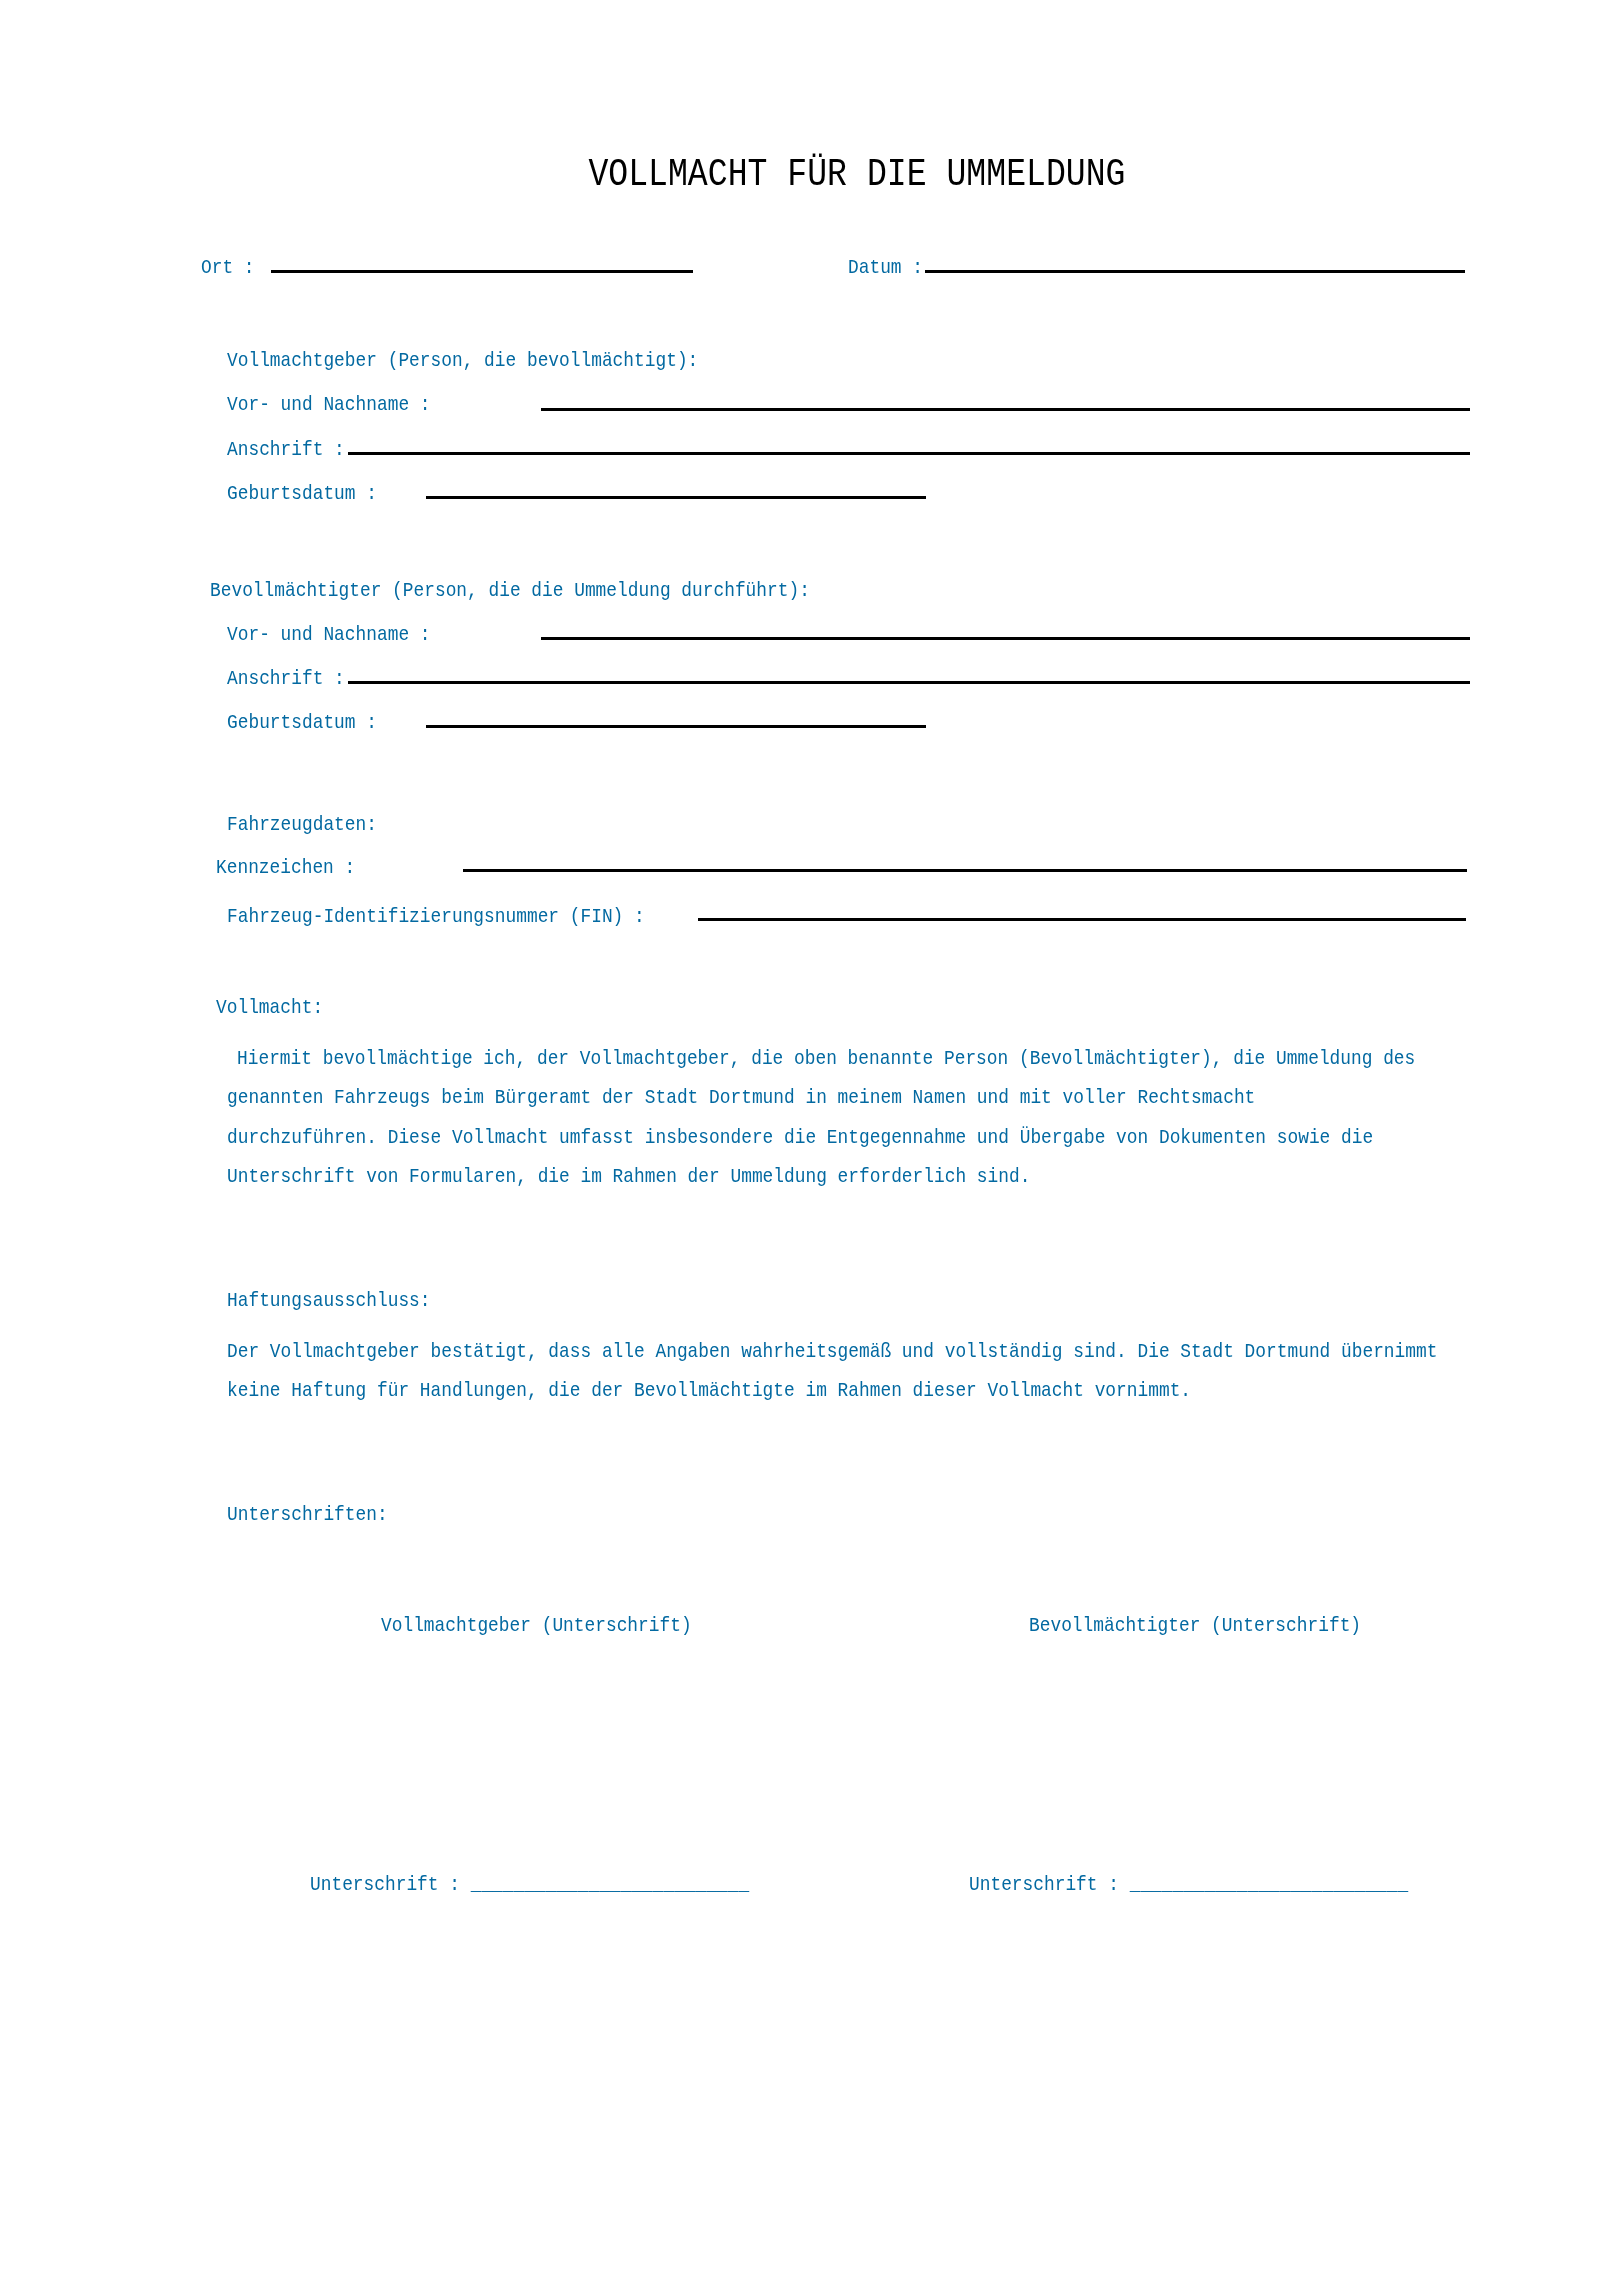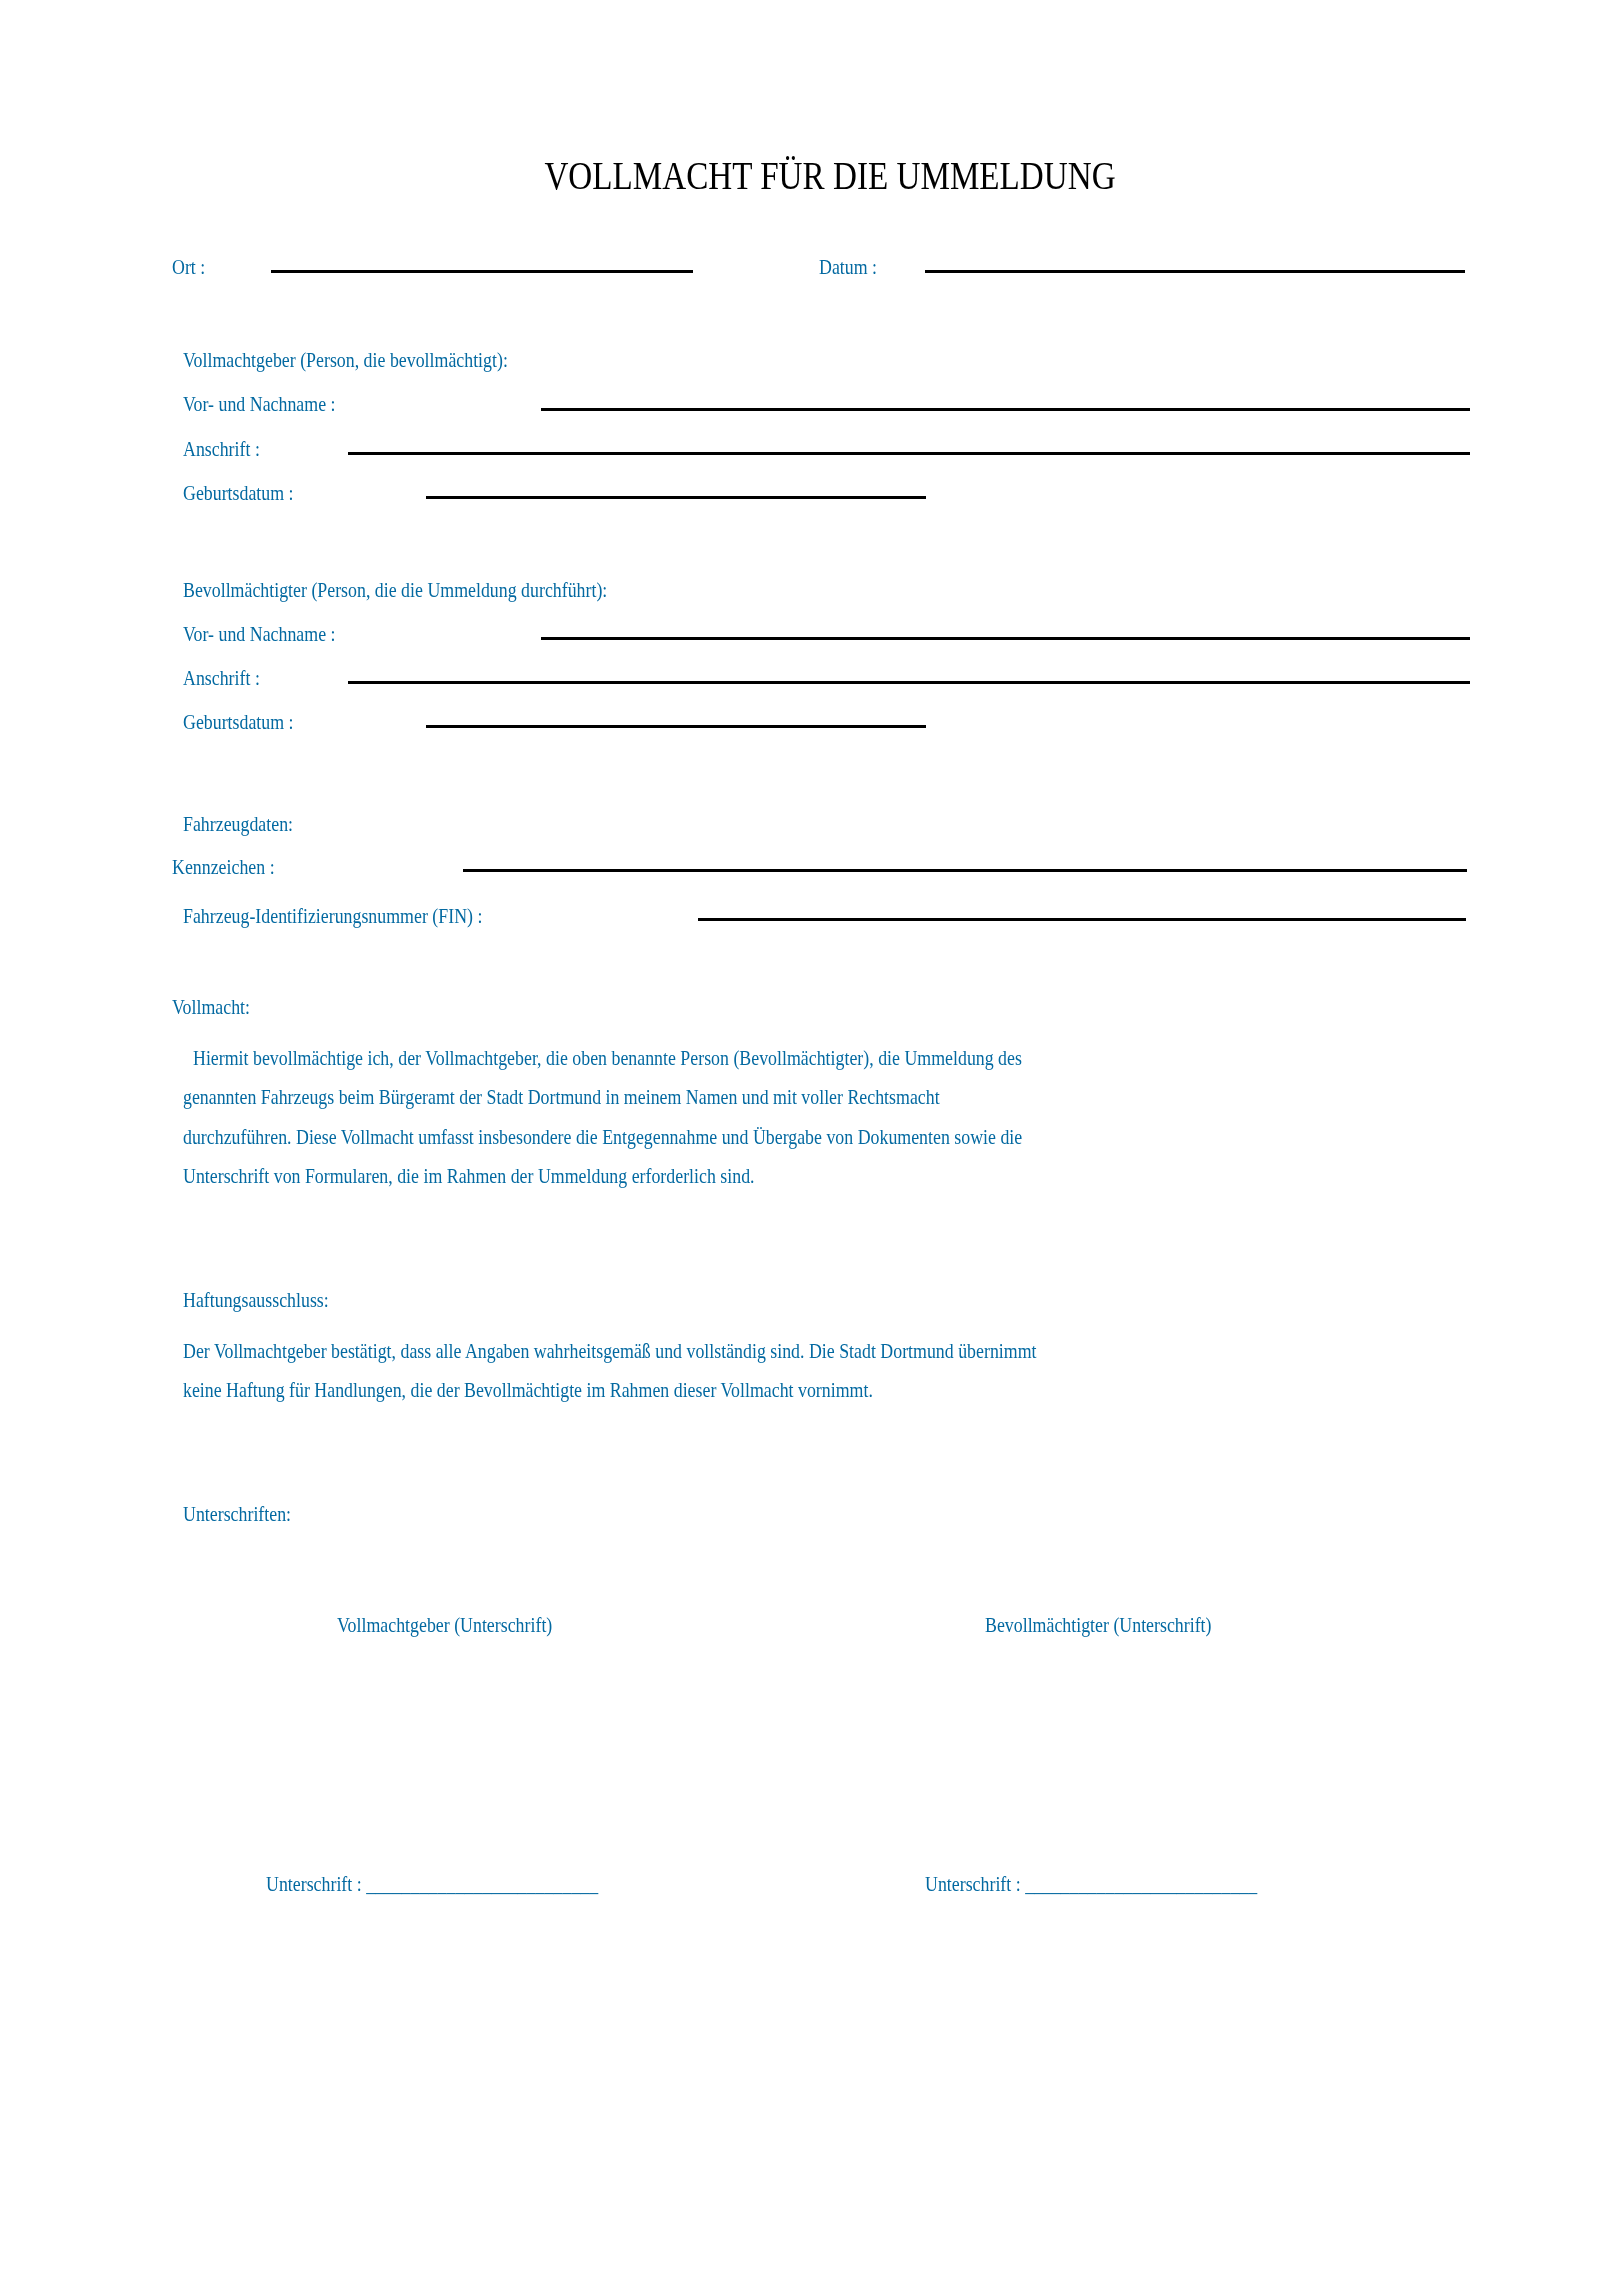--- a/index.html
+++ b/index.html
@@ -5,21 +5,21 @@
   html, body {
     margin: 0;
     padding: 0;
     background: #ffffff;
   }
   #page {
     position: relative;
     width: 1621px;
     height: 2219px;
     background: #ffffff;
-    font-family: Liberation Serif, serif;
+    font-family: Liberation Mono, monospace;
     color: #000000;
     overflow: hidden;
   }
   
   .t {
     position: absolute;
     font-size: 21px;
     line-height: 1;
     white-space: pre;
     color: #0369a1;
@@ -82,21 +82,21 @@
       <span class="tx">Anschrift :</span>
     </div>
     <div class="fline" style="left:348px; top:452px; width:1122px;"></div>
     <div class="t" style="left:151px; top:462px;">
       <span class="tx">Geburtsdatum :</span>
     </div>
     <div class="fline" style="left:426px; top:496px; width:500px;"></div>
   </div>
 
   <div>
-    <div class="t" style="left:151px; top:559px;">
+    <div class="t" style="left:134px; top:559px;">
       <span class="tx">Bevollmächtigter (Person, die die Ummeldung durchführt):</span>
     </div>
     <div class="t" style="left:151px; top:603px;">
       <span class="tx">Vor- und Nachname :</span>
     </div>
     <div class="fline" style="left:541px; top:637px; width:929px;"></div>
     <div class="t" style="left:151px; top:647px;">
       <span class="tx">Anschrift :</span>
     </div>
     <div class="fline" style="left:348px; top:681px; width:1122px;"></div>

